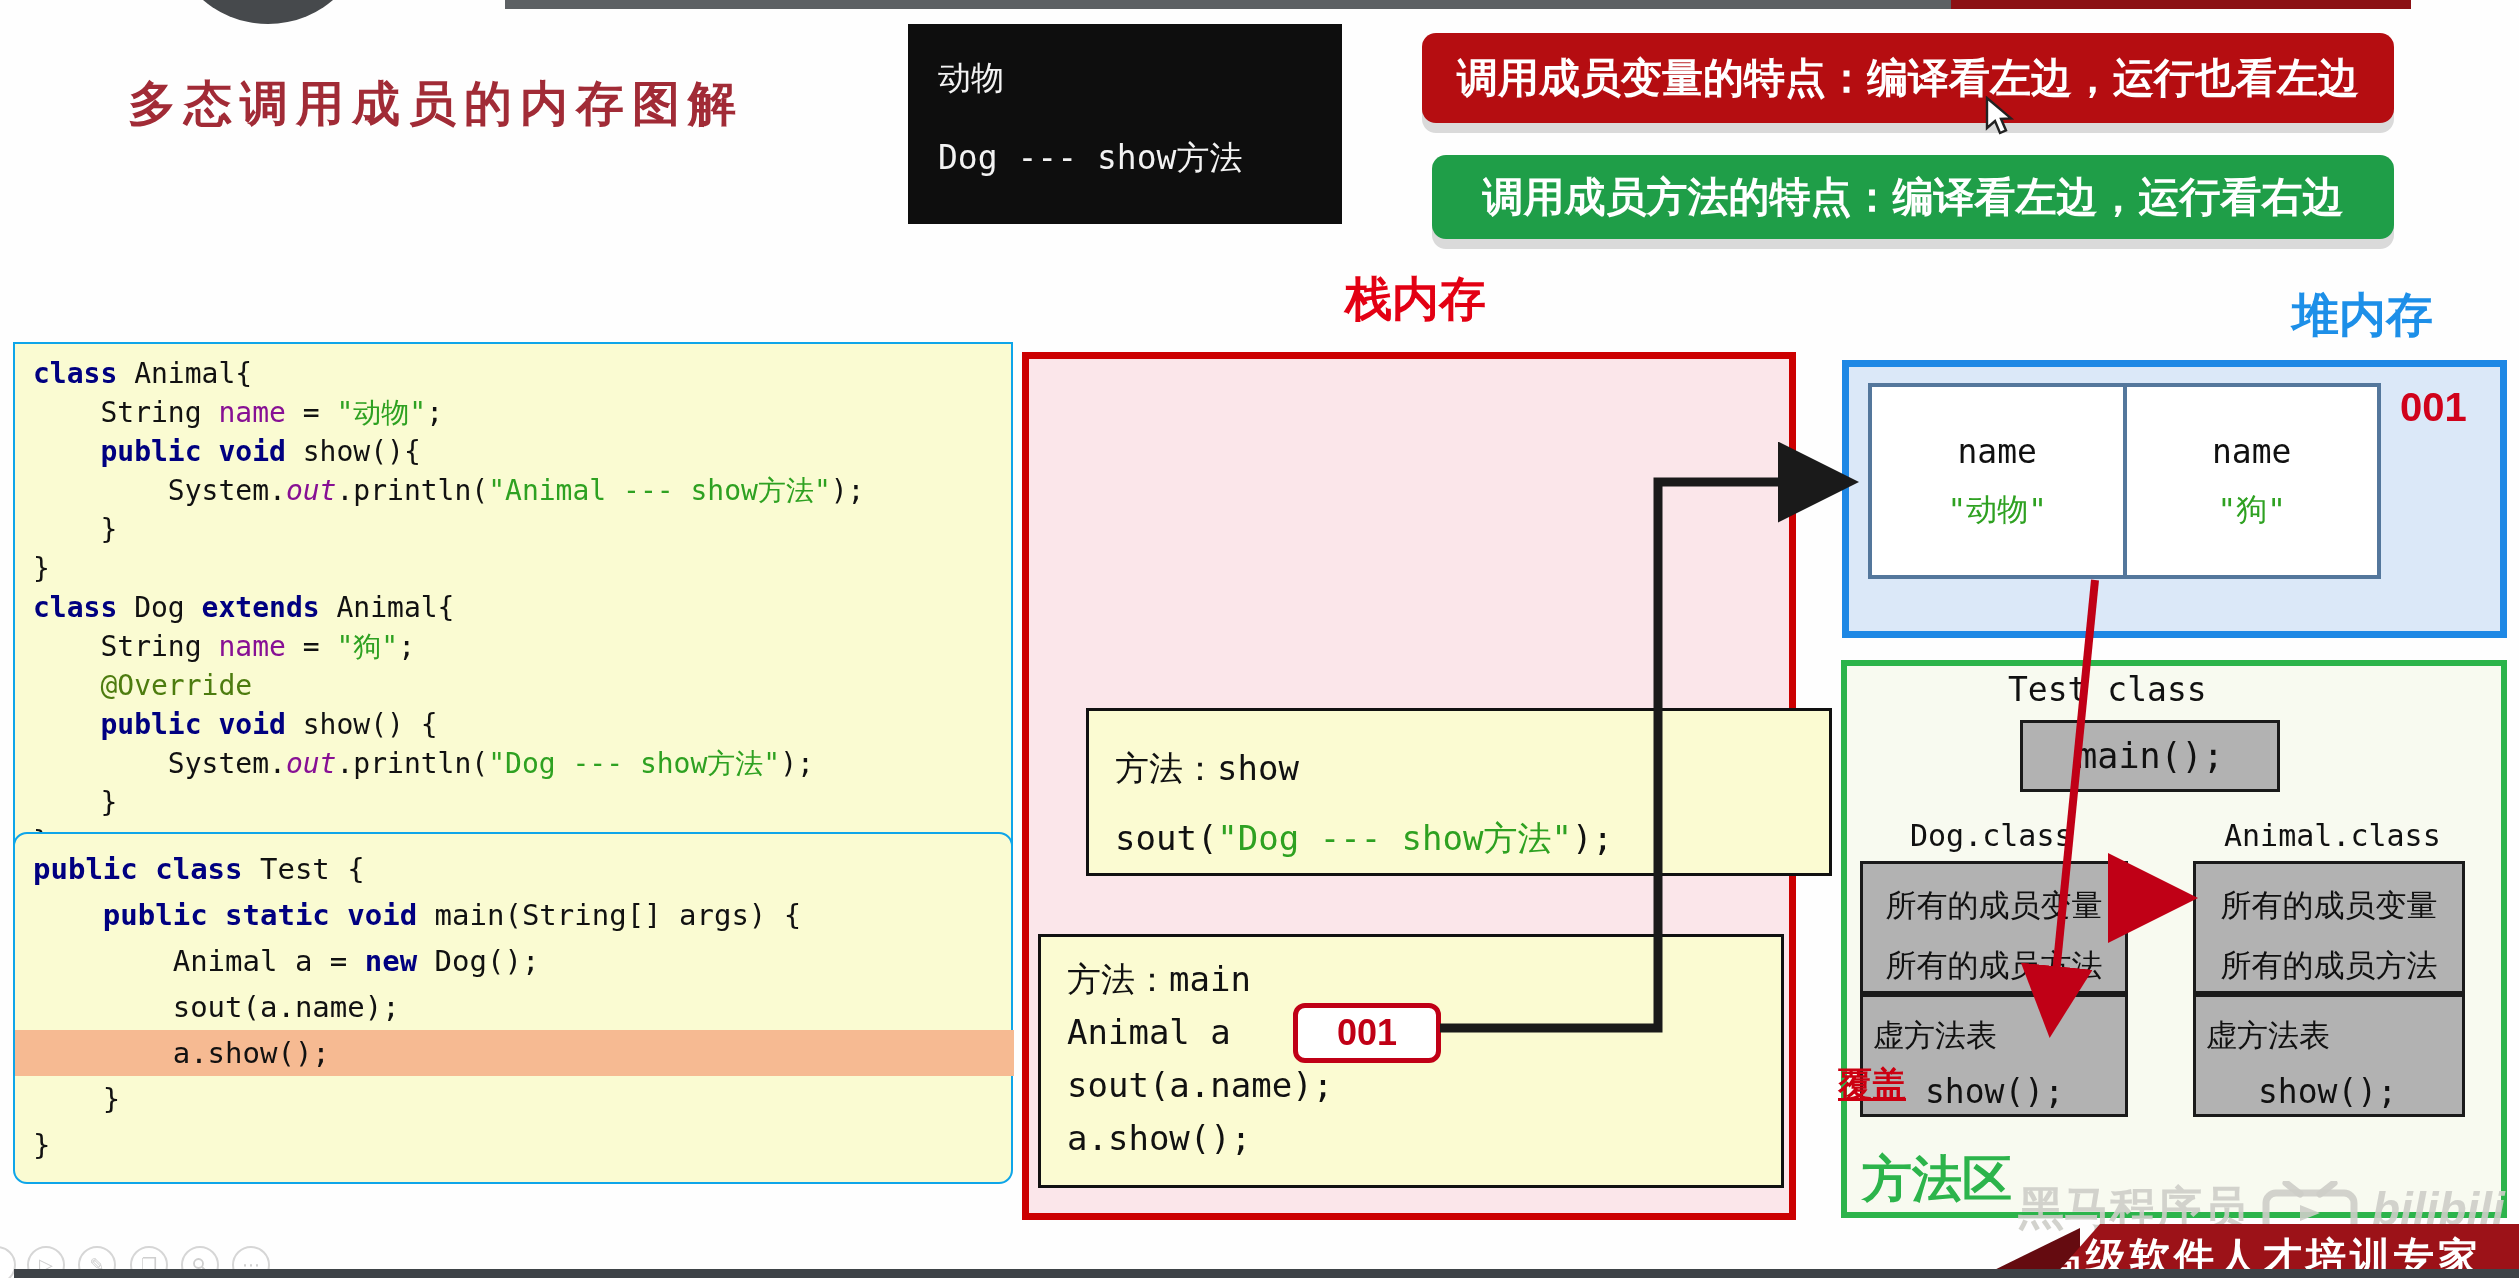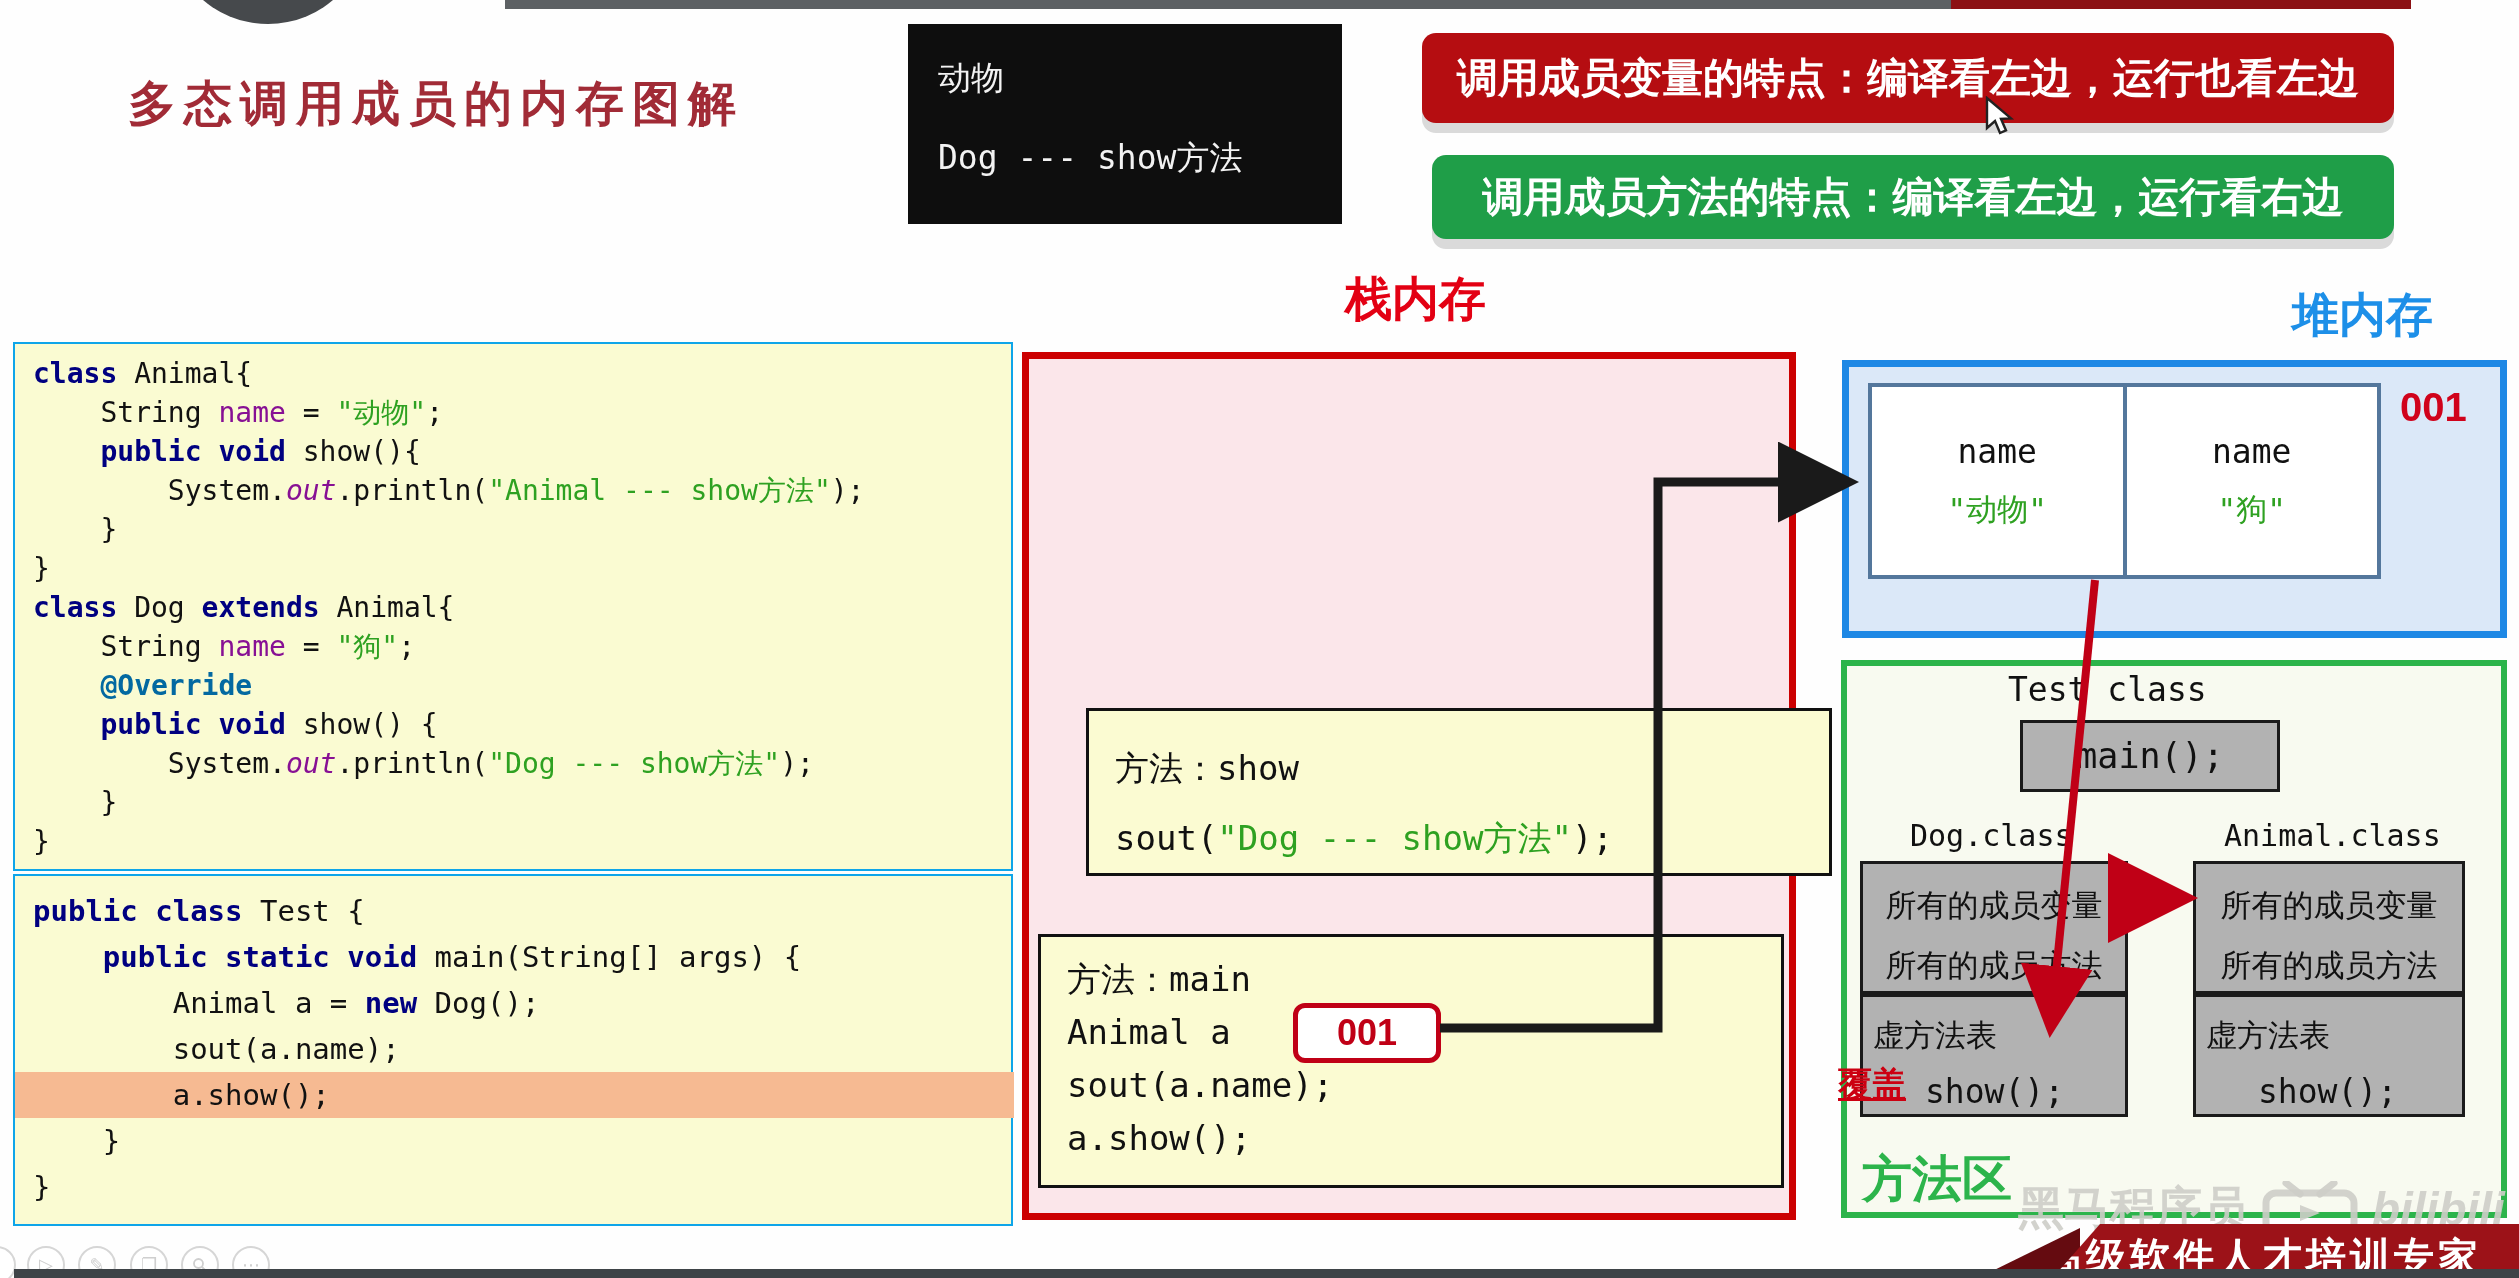--- a/index.html
+++ b/index.html
@@ -24,28 +24,28 @@
           display:flex;align-items:center;justify-content:center;white-space:nowrap;
           box-shadow:0 10px 0 #dadada;}
   .banner.red{left:1422px;top:33px;width:972px;height:90px;background:#b50d11;}
   .banner.green{left:1432px;top:155px;width:962px;height:84px;background:#1f9e48;}
 
   
   .codebox{position:absolute;left:13px;width:978px;background:#fafbd2;border:2px solid #0ea5e9;
            font-family:"DejaVu Sans Mono", monospace;color:#111;}
   .code1{top:342px;height:515px;font-size:28px;padding:10px 0 0 18px;}
   .code1 .cl{line-height:39px;}
-  .code2{top:874px;height:336px;font-size:29px;padding:12px 0 0 18px;}
+  .code2{top:832px;height:336px;font-size:29px;padding:12px 0 0 18px;border-radius:14px;}
   .code2 .cl{line-height:46px;}
   .cl{white-space:pre;}
   .tk-kw{color:#000080;font-weight:bold;}
   .tk-pl{color:#111;}
   .tk-fld{color:#871094;}
   .tk-str{color:#2ea121;}
-  .tk-ann{color:#0369a1;font-weight:bold;}
+  .tk-ann{color:#4d7c0f;}
   .tk-it{color:#871094;font-style:italic;}
   .code2 .hl{background:#f6ba92;margin-left:-18px;padding-left:18px;margin-right:-3px;}
 
   
   .lbl-stack{position:absolute;left:1345px;top:268px;font-size:47px;font-weight:bold;color:#e30013;}
   .lbl-heap{position:absolute;left:2292px;top:284px;font-size:47px;font-weight:bold;color:#1d8fe8;}
   .lbl-methodarea{position:absolute;left:1862px;top:1146px;font-size:50px;font-weight:bold;color:#2cb44b;z-index:5;}
 
   
   .stackbox{position:absolute;left:1022px;top:352px;width:774px;height:868px;background:#fbe6ea;border:7px solid #cc0001;box-sizing:border-box;}

